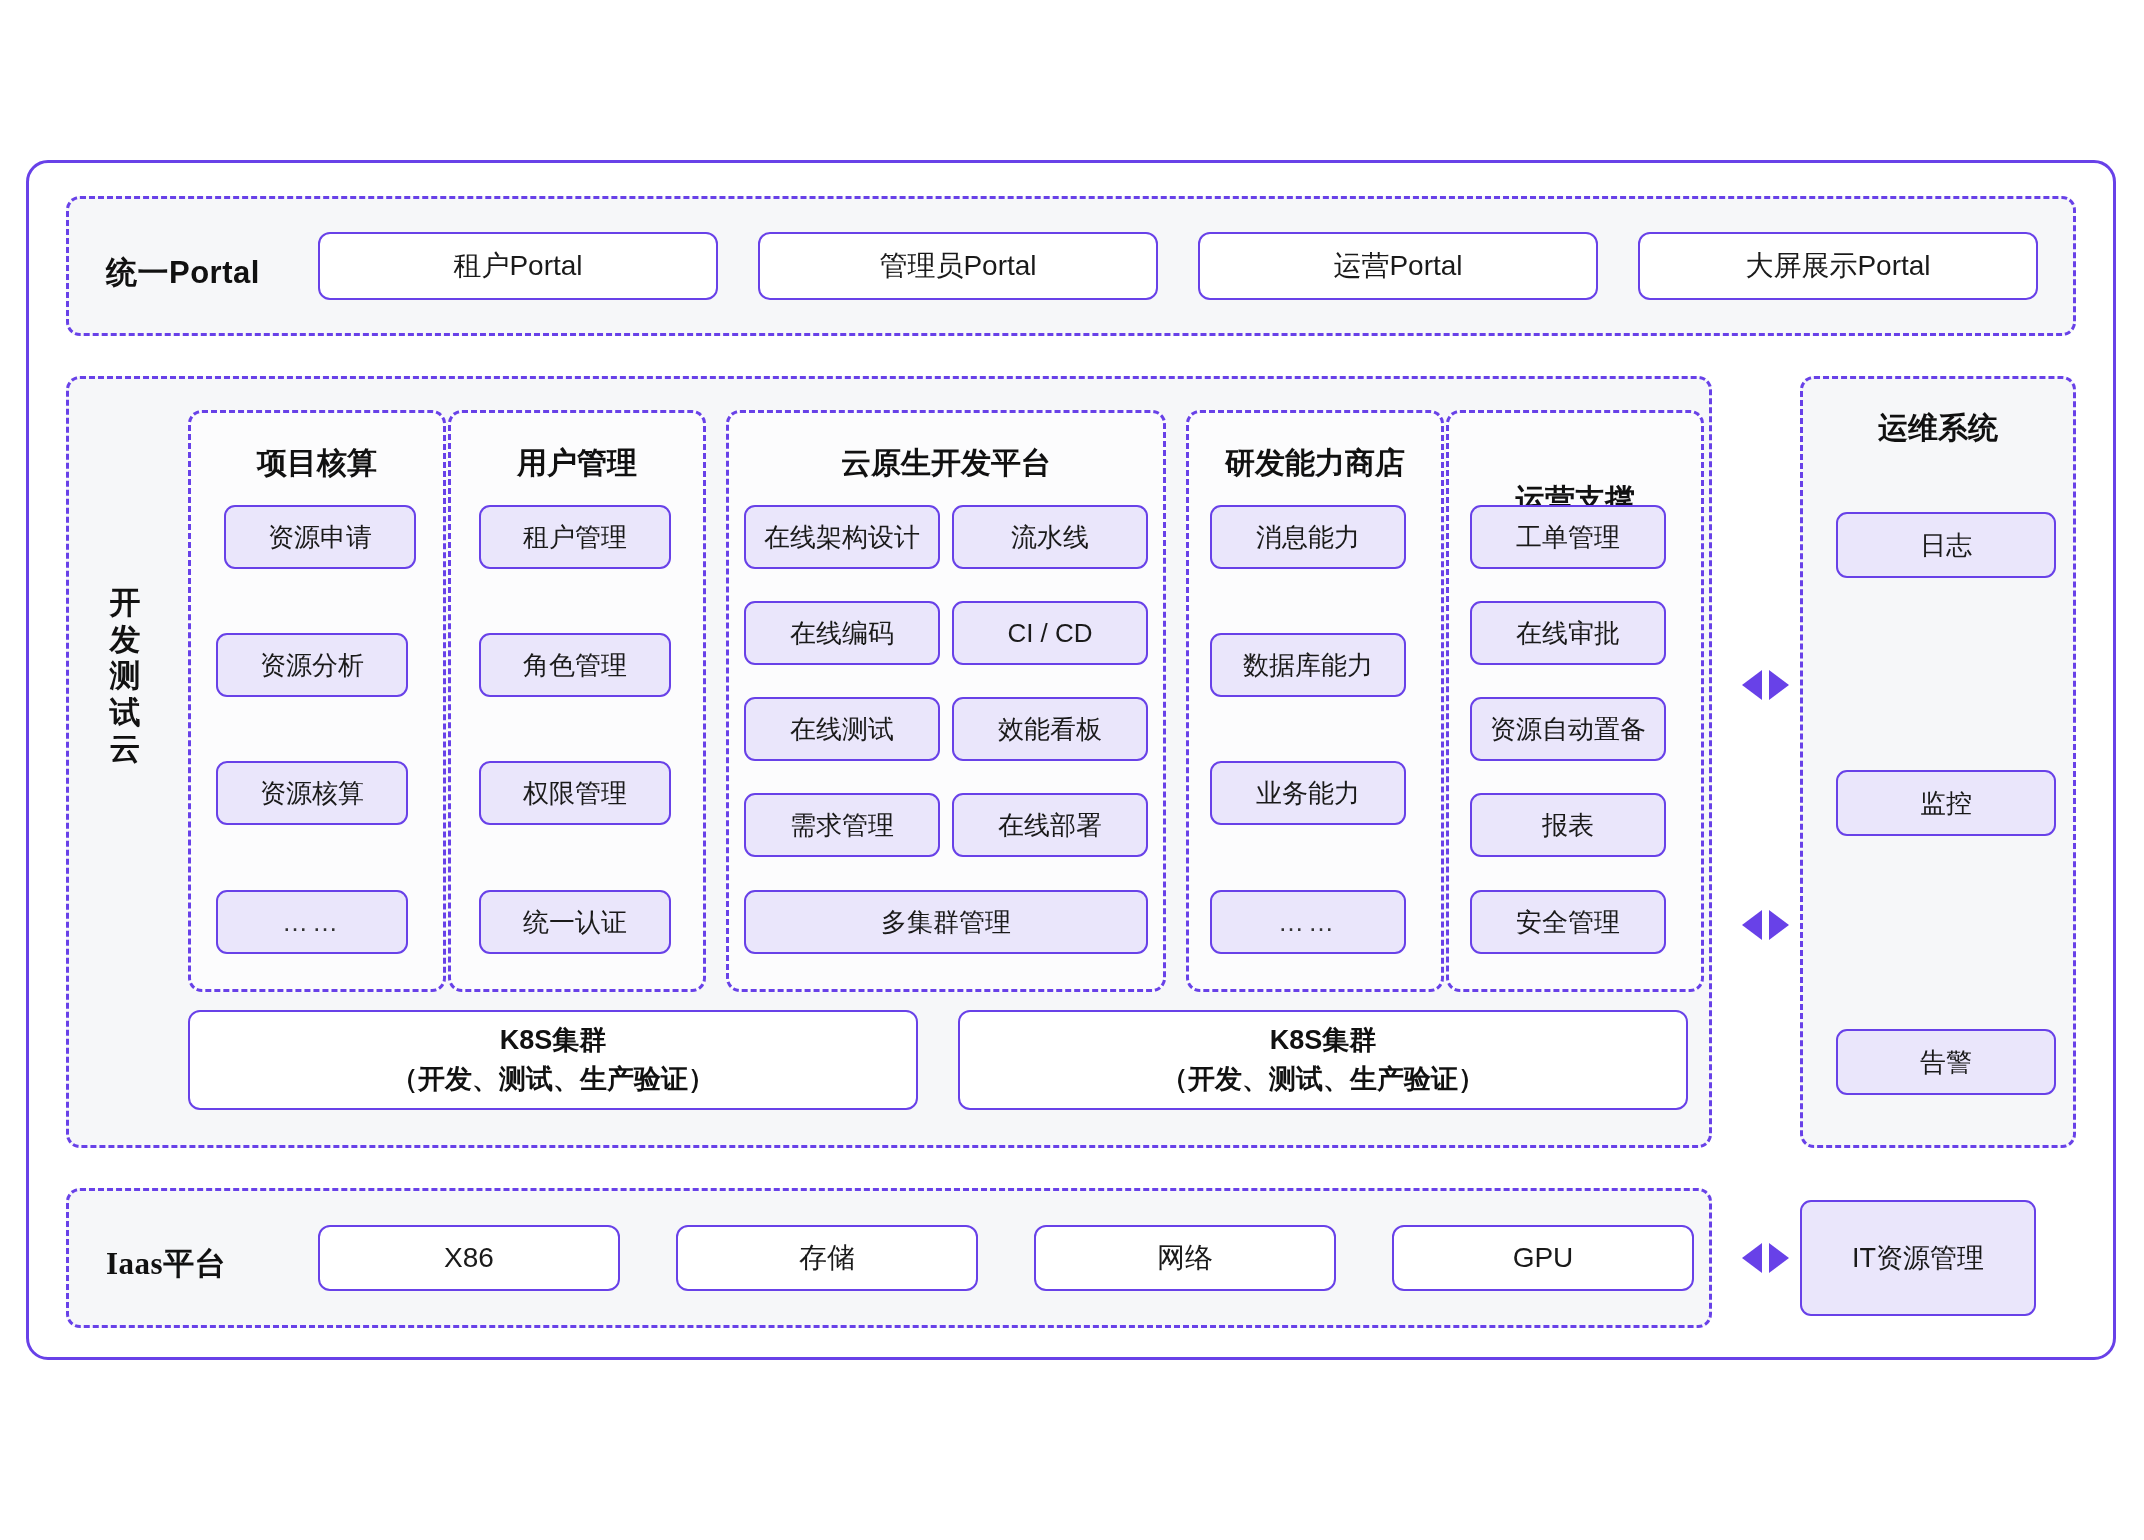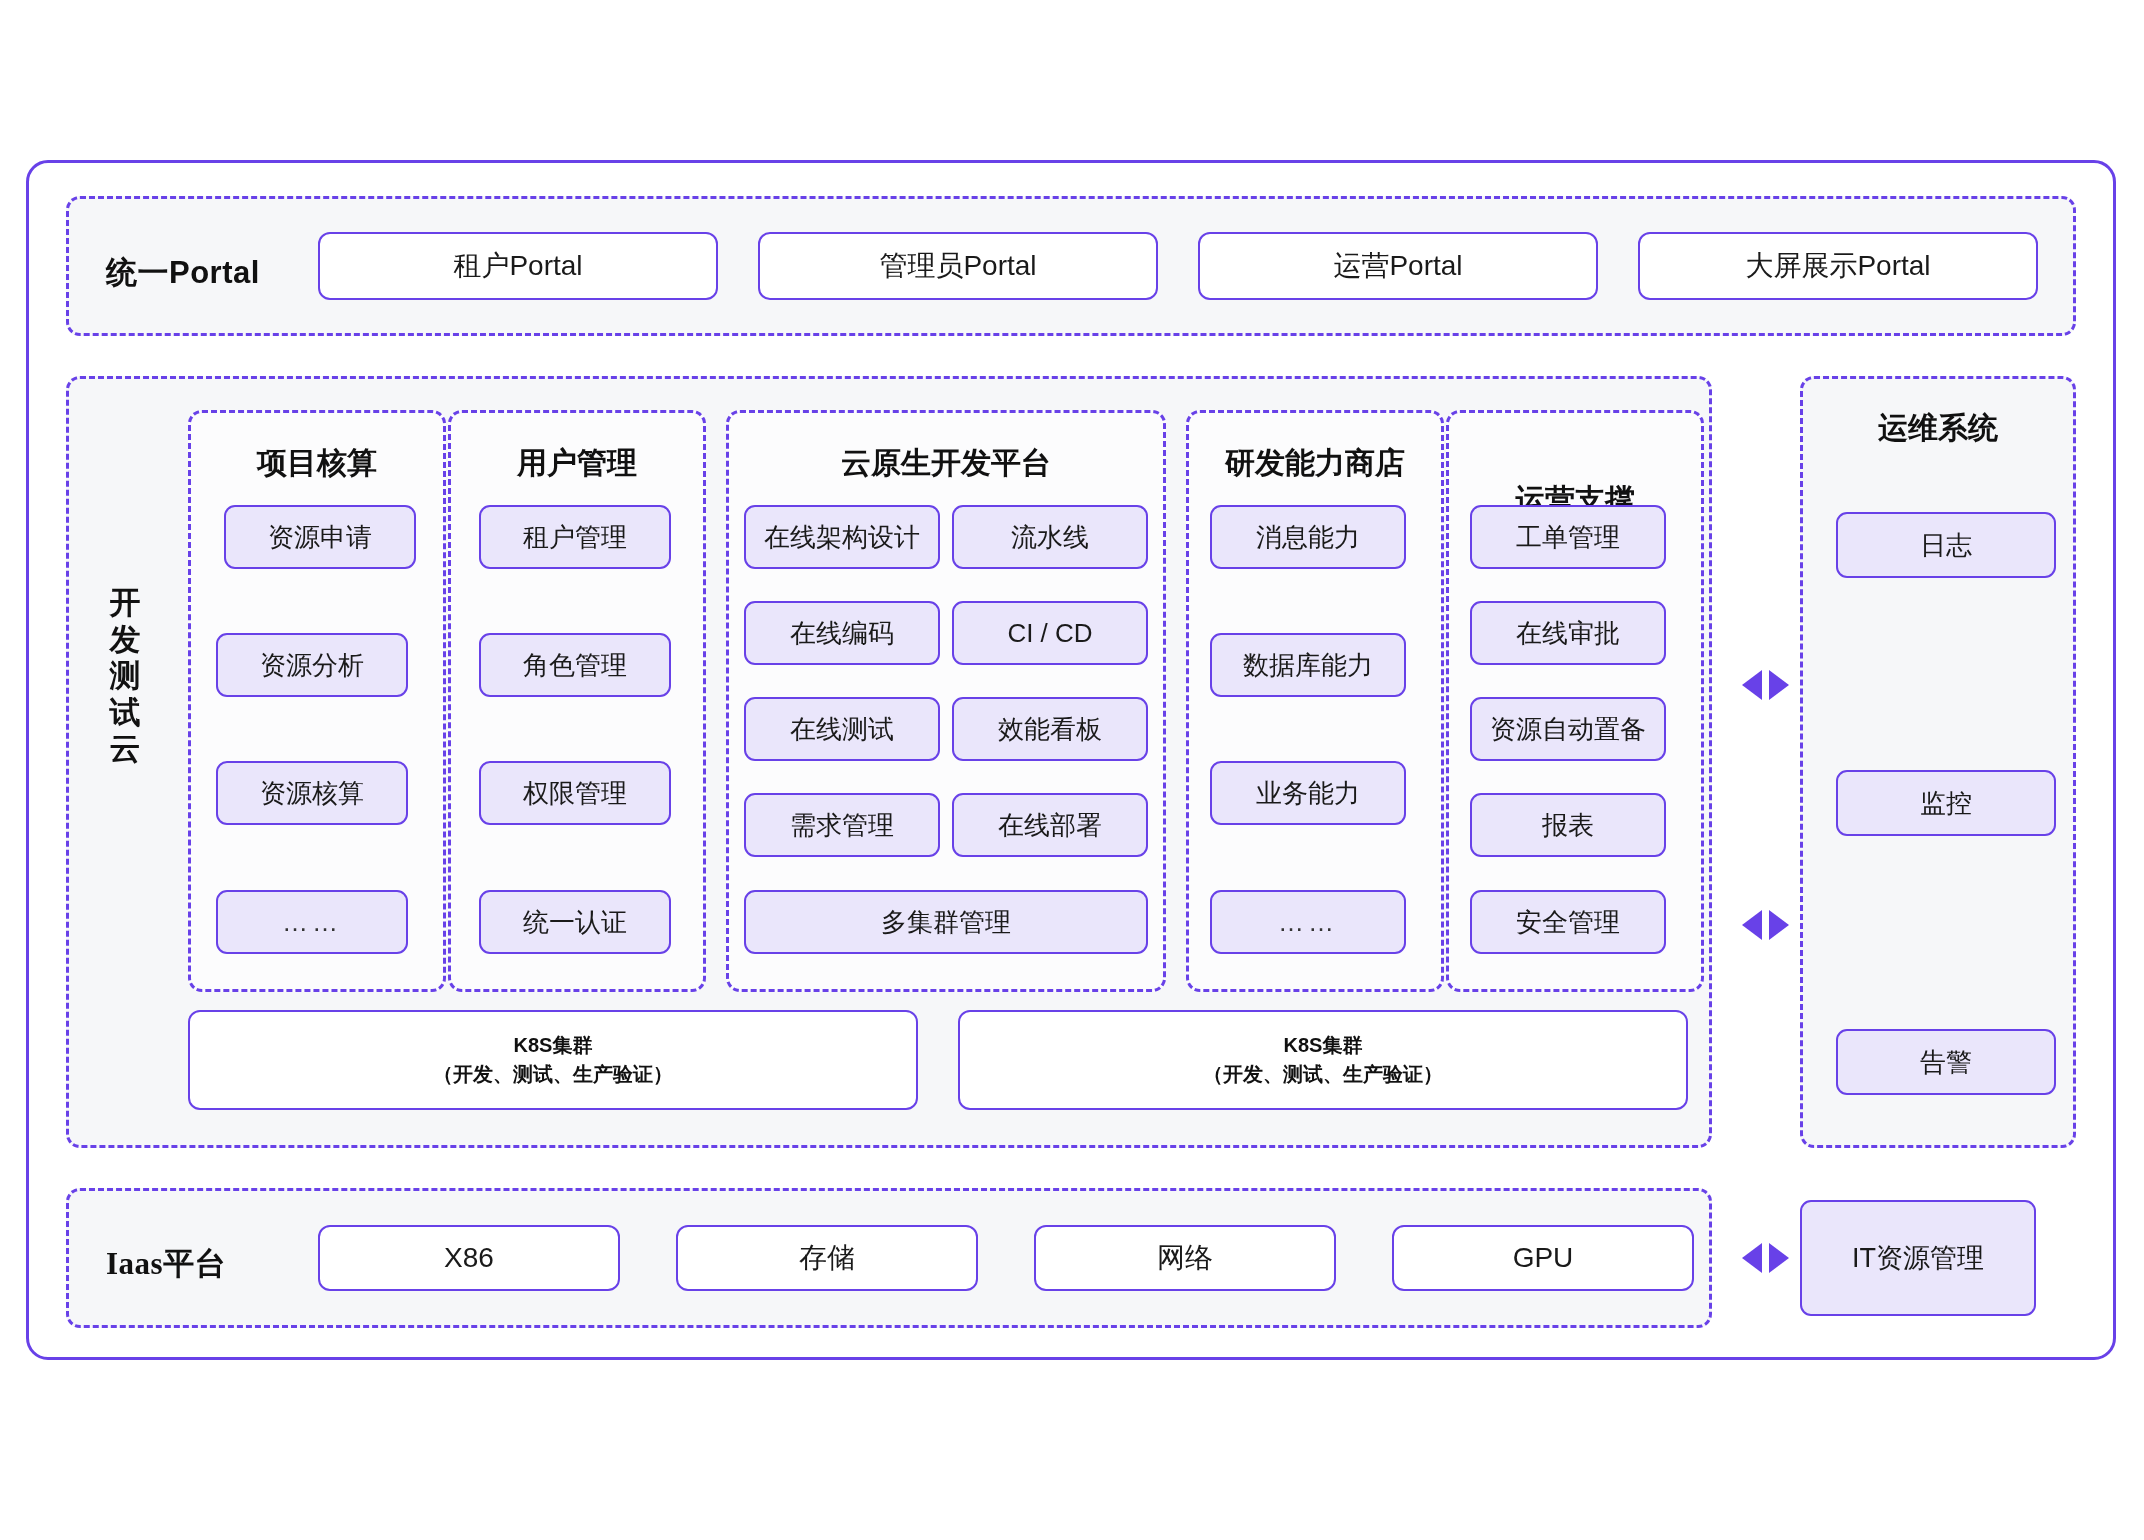--- a/index.html
+++ b/index.html
@@ -58,21 +58,21 @@
   .vlabel{
     position:absolute;text-align:center;font-size:31px;font-weight:bold;
     color:#111;line-height:1.18;width:46px;
   }
 
   
   .k8s{
     position:absolute;box-sizing:border-box;background:#ffffff;
     border:2.5px solid #6841e8;border-radius:12px;
     display:flex;flex-direction:column;align-items:center;justify-content:center;
-    font-size:20px;font-weight:bold;color:#111;line-height:1.45;
+    font-size:27px;font-weight:bold;color:#111;line-height:1.45;
   }
 
   
   .arrows{position:absolute;display:flex;align-items:center;gap:7px;}
   .tri{width:0;height:0;border-top:15px solid transparent;border-bottom:15px solid transparent;}
   .tri-l{border-right:20px solid #6841e8;}
   .tri-r{border-left:20px solid #6841e8;}
 </style>
 </head>
 <body>

